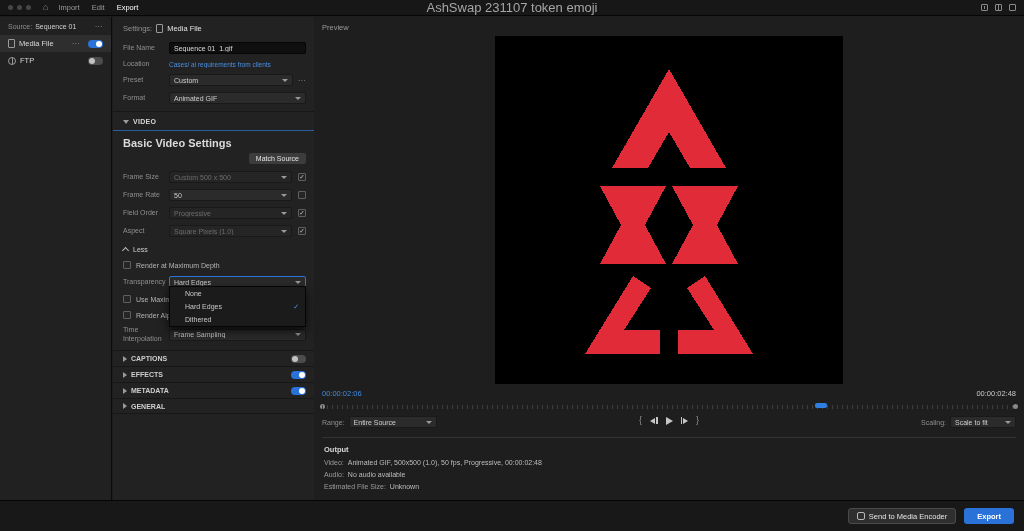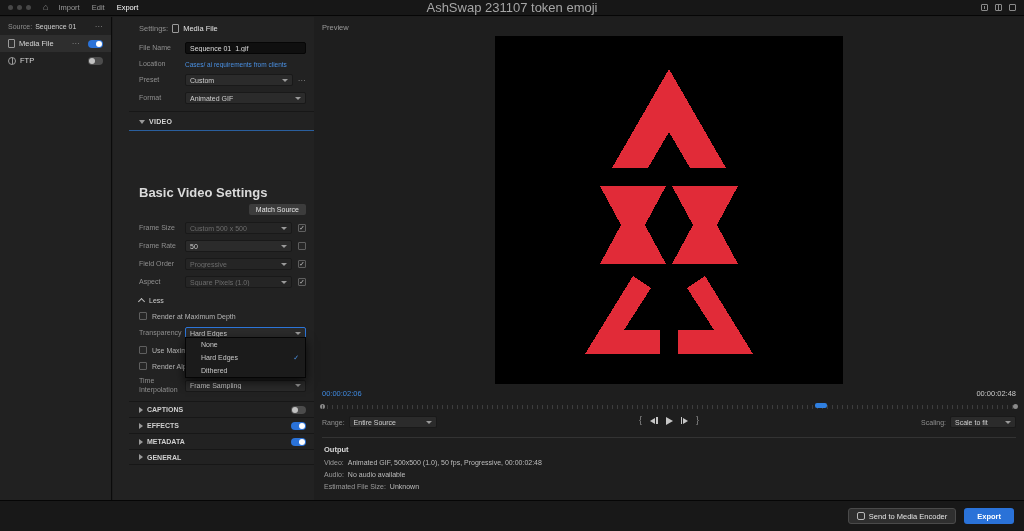--- a/index.html
+++ b/index.html
@@ -35,21 +35,21 @@
   .more { color:#9a9a9a; font-size:6.5px; letter-spacing:.5px; margin-left:auto; }
   .side-item .toggle { margin-left:4px; }
 
   .toggle { width:15px; height:8px; border-radius:4px; background:#4c4c4c; position:relative; flex:none; }
   .toggle:after { content:""; position:absolute; width:6px; height:6px; border-radius:50%; background:#c2c2c2; top:1px; left:1px; }
   .toggle.on { background:#2a72d8; }
   .toggle.on:after { left:8px; background:#ffffff; }
 
   
   .settings { position:absolute; top:17px; left:113px; width:204px; bottom:31px; background:#222222;
-              border-right:1px solid #0b0b0b; font-size:7px; color:#bdbdbd;padding-left:16px; }
+              border-right:1px solid #0b0b0b; font-size:7px; color:#bdbdbd; }
   .set-header { display:flex; align-items:center; gap:4px; padding:7px 10px 6px; font-size:7.5px; color:#8f8f8f; }
   .set-header .val { color:#e2e2e2; }
   .frow { display:flex; align-items:center; padding:3px 10px; }
   .lbl { width:46px; flex:none; color:#8f8f8f; line-height:1.2; }
   .input { flex:1; height:12px; background:#0f0f0f; border:1px solid #060606; border-radius:2px;
            color:#dddddd; font-size:7px; padding:0 4px; font-family:inherit; min-width:0; }
   .link { color:#4a90e2; text-decoration:underline; font-size:6.5px; flex:1; white-space:nowrap; overflow:hidden; text-overflow:ellipsis; }
   .dd { height:12px; background:#2b2b2b; border:1px solid #191919; border-radius:2px; display:flex;
         align-items:center; padding:0 4px; color:#cfcfcf; flex:1; min-width:0; }
   .dd .t { flex:1; white-space:nowrap; overflow:hidden; }
@@ -58,21 +58,21 @@
   .dd.focused { border-color:#2d76d9; }
   .caret { width:0; height:0; border-left:3px solid transparent; border-right:3px solid transparent;
            border-top:3px solid #9a9a9a; flex:none; margin-left:3px; }
   .cb { width:8px; height:8px; border:1px solid #5f5f5f; background:#262626; border-radius:1px; flex:none;
         display:flex; align-items:center; justify-content:center; font-size:6.5px; line-height:8px; color:#cfcfcf; }
   .sec-div { height:1px; background:#171717; margin:4px 0 0; }
   .sec-head { display:flex; align-items:center; gap:4px; padding:6px 10px 4px; font-weight:bold; color:#d6d6d6; letter-spacing:.3px; }
   .blue-line { height:1px; background:#2a5f9e; margin:1px 0 0; }
   .tri-r { width:0; height:0; border-top:3px solid transparent; border-bottom:3px solid transparent; border-left:4px solid #9a9a9a; }
   .tri-d { width:0; height:0; border-left:3px solid transparent; border-right:3px solid transparent; border-top:4px solid #9a9a9a; }
-  .basic-title { padding:6px 10px 2px; font-size:13px; font-weight:bold; color:#dadada;margin-top:48px; }
+  .basic-title { padding:6px 10px 2px; font-size:11px; font-weight:bold; color:#dadada; }
   .match-row { display:flex; justify-content:flex-end; padding:2px 10px 4px; }
   .btn-match { background:#3c3c3c; border-radius:2px; padding:2px 7px; color:#e4e4e4; }
   .vrow { display:flex; align-items:center; padding:3px 10px; }
   .vrow .cb { margin-left:6px; }
   .less-row { display:flex; align-items:center; gap:5px; padding:6px 10px 4px; color:#cfcfcf; }
   .less-ic { width:5px; height:5px; border-left:1px solid #bbbbbb; border-top:1px solid #bbbbbb; transform:rotate(45deg); margin-top:2px; }
   .cbrow { display:flex; align-items:center; gap:5px; padding:4px 10px; color:#b5b5b5; }
   .transp-row { position:relative; }
   .menu { position:absolute; left:56px; right:10px; top:13px; background:#1b1b1b; border:1px solid #050505;
           box-shadow:0 4px 10px rgba(0,0,0,.7); z-index:9; }

